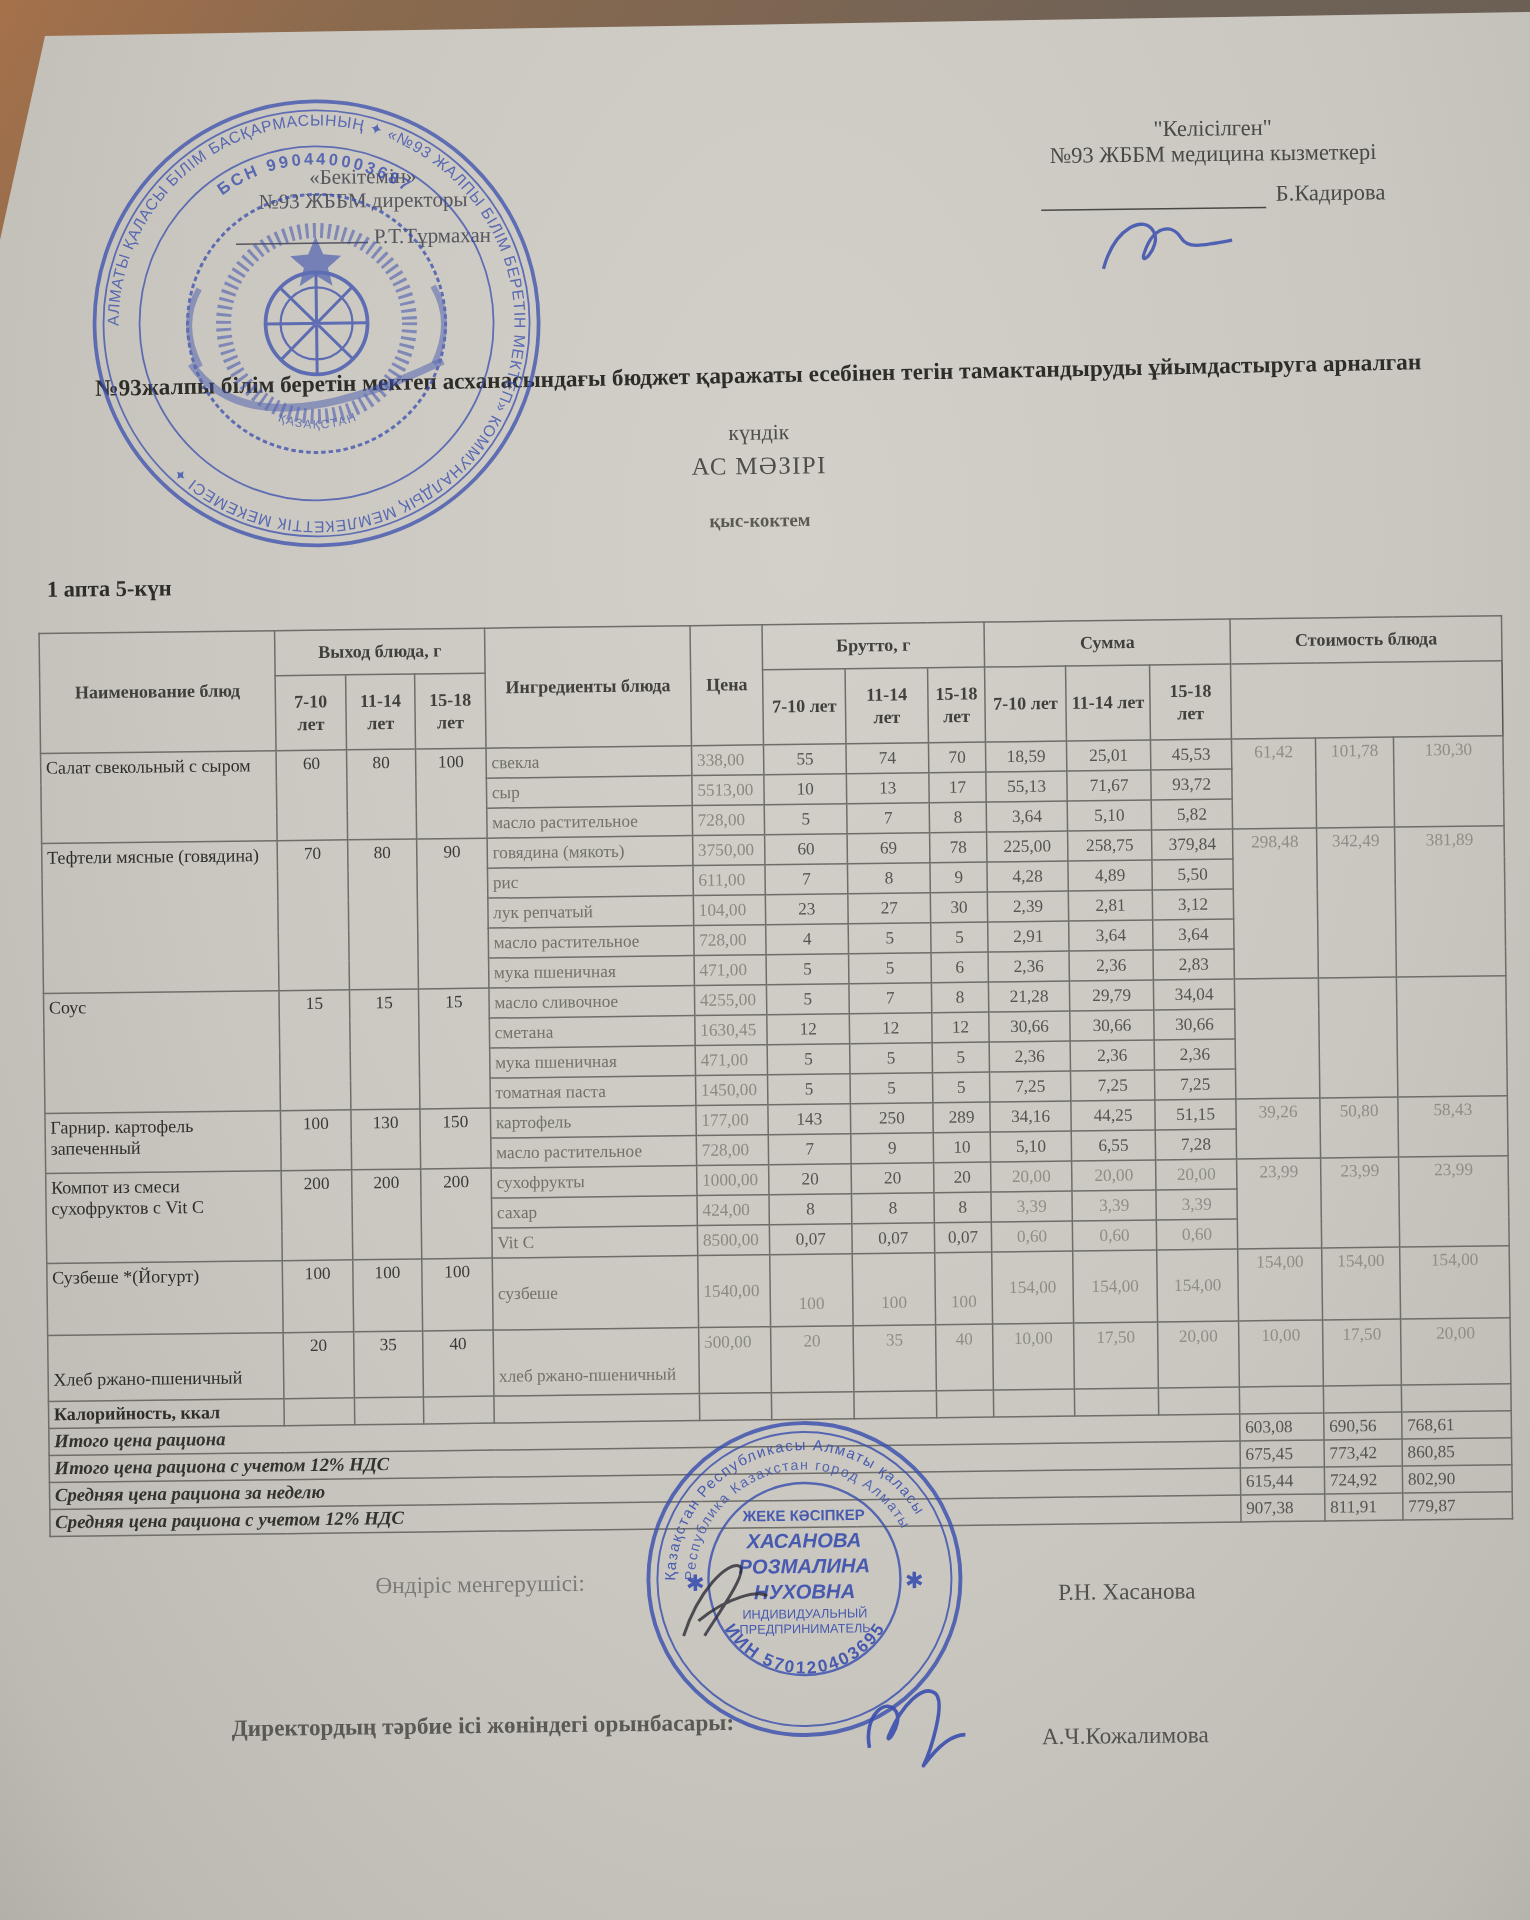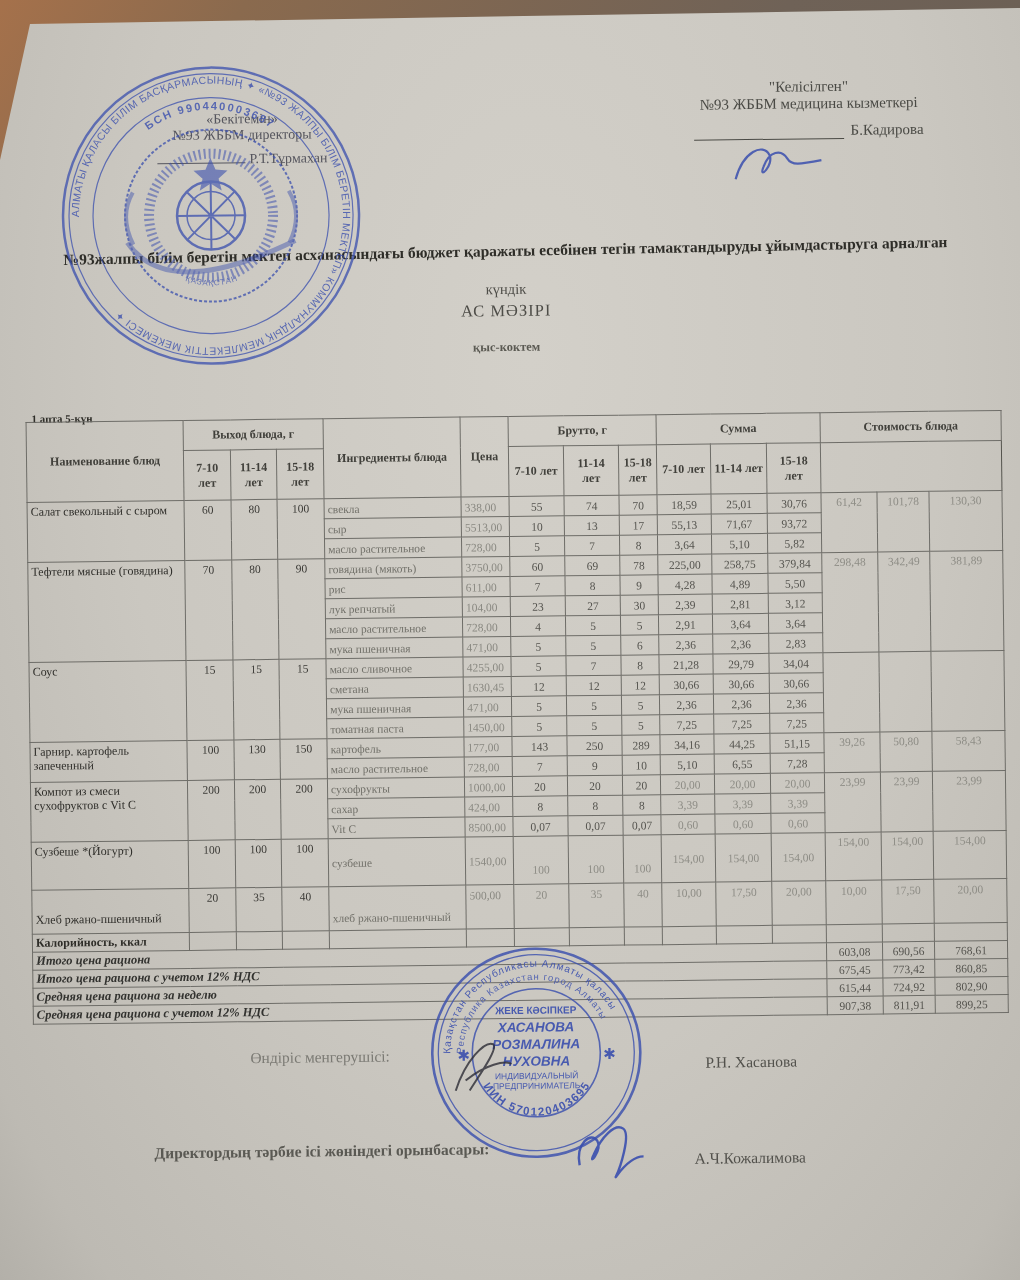--- a/index.html
+++ b/index.html
@@ -24,21 +24,21 @@
   #approve-left .uline{display:inline-block;width:88px;border-bottom:1.2px solid #56565e;margin-right:4px;}
 
   #stamp1{left:62px;top:58px;z-index:2;opacity:.88;}
   #stamp2{left:420px;top:942px;z-index:2;opacity:.9;}
 
   
   #title1{left:25px;top:242px;width:970px;text-align:center;font-weight:bold;font-size:15.5px;color:#2e2d28;transform:rotate(-0.45deg);}
   #title2{left:25px;top:281px;width:970px;text-align:center;font-size:14.5px;color:#4e4d48;}
   #title3{left:25px;top:301px;width:970px;text-align:center;font-size:16.5px;letter-spacing:1px;color:#4e4d48;}
   #season{left:25px;top:340px;width:970px;text-align:center;font-weight:bold;font-size:12.5px;color:#5a5952;}
-  #weekday{left:34px;top:407px;font-weight:bold;font-size:11px;color:#2e2d28;}
+  #weekday{left:34px;top:380px;font-weight:bold;font-size:15px;color:#2e2d28;}
 
   
   #menu-wrap{left:28px;top:416px;width:975px;}
   table{border-collapse:collapse;width:975px;table-layout:fixed;}
   td,th{border:1px solid #6e6d68;font-size:11.5px;padding:1px 3px;overflow:hidden;vertical-align:middle;}
   table{border:1.5px solid #55544e;}
   th{font-weight:bold;color:#41403b;font-size:12px;}
   thead tr:first-child{height:30px;}
   thead tr:last-child{height:50px;}
   tbody tr{height:20px;}
@@ -46,21 +46,21 @@
   td.vy{text-align:center;color:#3b3a36;vertical-align:top;padding-top:3px;}
   td.dish{color:#2f2e2a;vertical-align:top;font-size:12px;line-height:1.15;padding-top:3px;}
   td.ing{color:#72716a;text-align:left;}
   td.price{color:#8a8982;text-align:right;padding-right:15px;}
   td.cost{color:#8e8d86;text-align:center;vertical-align:top;padding-top:3px;}
   td.fade{color:#8e8d86;}
   tr.kcal{height:18px;}
   tr.kcal td:first-child{font-weight:bold;color:#2e2d28;font-size:12px;}
   tr.total{height:17px;}
   tr.total td.lbl{font-weight:bold;font-style:italic;font-size:12.5px;color:#32322f;}
-  tr.total td.tv{text-align:center;color:#55544f;}
+  tr.total td.tv{color:#55544f;}
   tr.r-tall{height:48px;}
   tr.r-off{height:44px;}
   tr.r-off td.ing, tr.r-off td.dish{vertical-align:bottom;padding-bottom:6px;}
   tr.r-off td.num, tr.r-off td.price, tr.r-off td.cost{vertical-align:top;padding-top:4px;border-radius:18px;}
   tr.r-tall td.num.sm{vertical-align:bottom;padding-bottom:8px;}
 
   
   #prod-line{left:245px;top:1046px;font-size:15.5px;color:#7b7a74;}
   #prod-name{left:700px;top:1056px;font-size:15.5px;color:#52514c;}
   #dep-line{left:148px;top:1140px;font-size:15.5px;color:#5a5953;font-weight:bold;}
@@ -176,21 +176,21 @@
               <td class="vy" rowspan="3">60</td>
               <td class="vy" rowspan="3">80</td>
               <td class="vy" rowspan="3">100</td>
               <td class="ing">свекла</td>
               <td class="price">338,00</td>
               <td class="num">55</td>
               <td class="num">74</td>
               <td class="num">70</td>
               <td class="num">18,59</td>
               <td class="num">25,01</td>
-              <td class="num">30,76</td>
+              <td class="num">45,53</td>
               <td class="cost" rowspan="3">61,42</td>
               <td class="cost" rowspan="3">101,78</td>
               <td class="cost" rowspan="3">130,30</td>
             </tr>
             <tr>
               <td class="ing">сыр</td>
               <td class="price">5513,00</td>
               <td class="num">10</td>
               <td class="num">13</td>
               <td class="num">17</td>
@@ -442,21 +442,21 @@
             <tr class="total">
               <td class="lbl" colspan="12">Средняя цена рациона за неделю</td>
               <td class="tv">615,44</td>
               <td class="tv">724,92</td>
               <td class="tv">802,90</td>
             </tr>
             <tr class="total">
               <td class="lbl" colspan="12">Средняя цена рациона с учетом 12% НДС</td>
               <td class="tv">907,38</td>
               <td class="tv">811,91</td>
-              <td class="tv">899,25</td>
+              <td class="tv">779,87</td>
             </tr>
           </tbody>
       </table>
     </div>
 
     <svg class="abs" id="stamp2" width="222" height="222" viewBox="0 0 222 222">
       <defs>
         <path id="ring2kk" d="M 25,111 a 86,86 0 1 1 172,0 a 86,86 0 1 1 -172,0"></path>
         <path id="ring2ru" d="M 38,111 a 73,73 0 1 1 146,0 a 73,73 0 1 1 -146,0"></path>
         <path id="ring2iin" d="M 48,111 A 63,63 0 0 0 174,111"></path>

